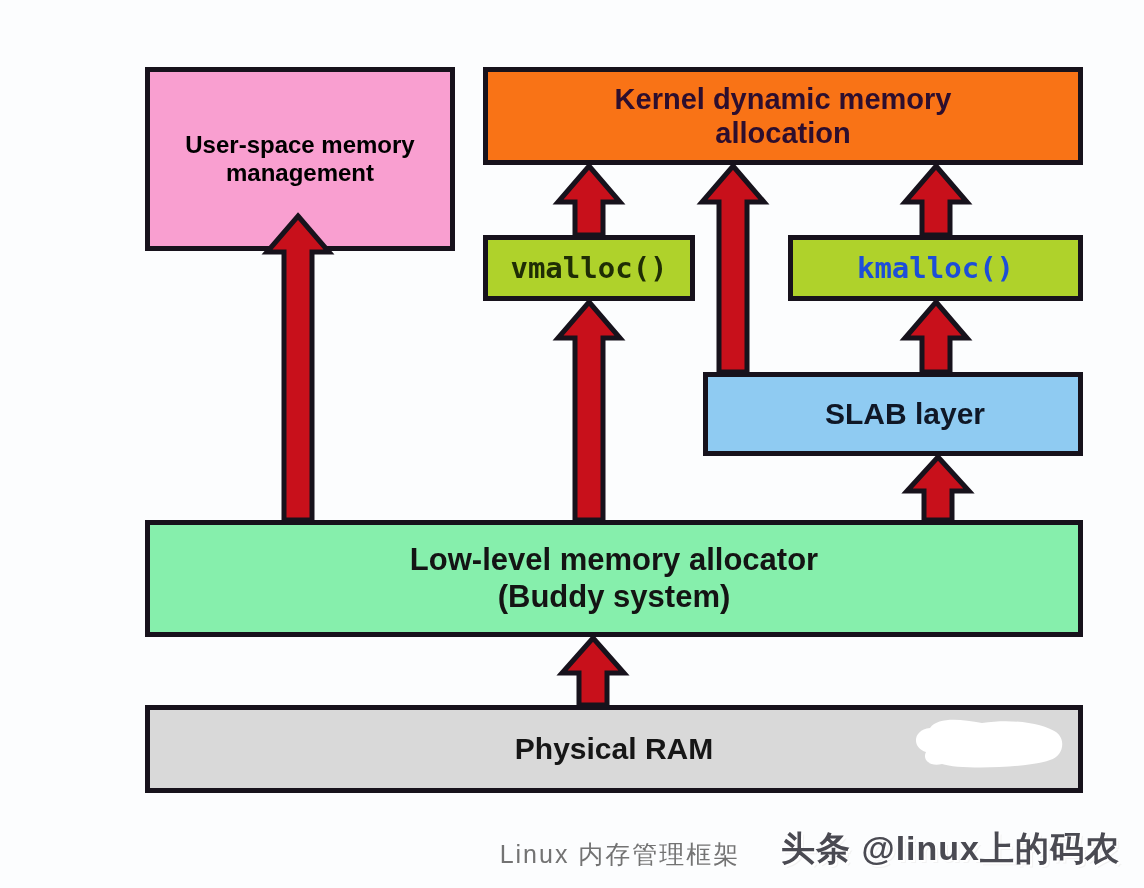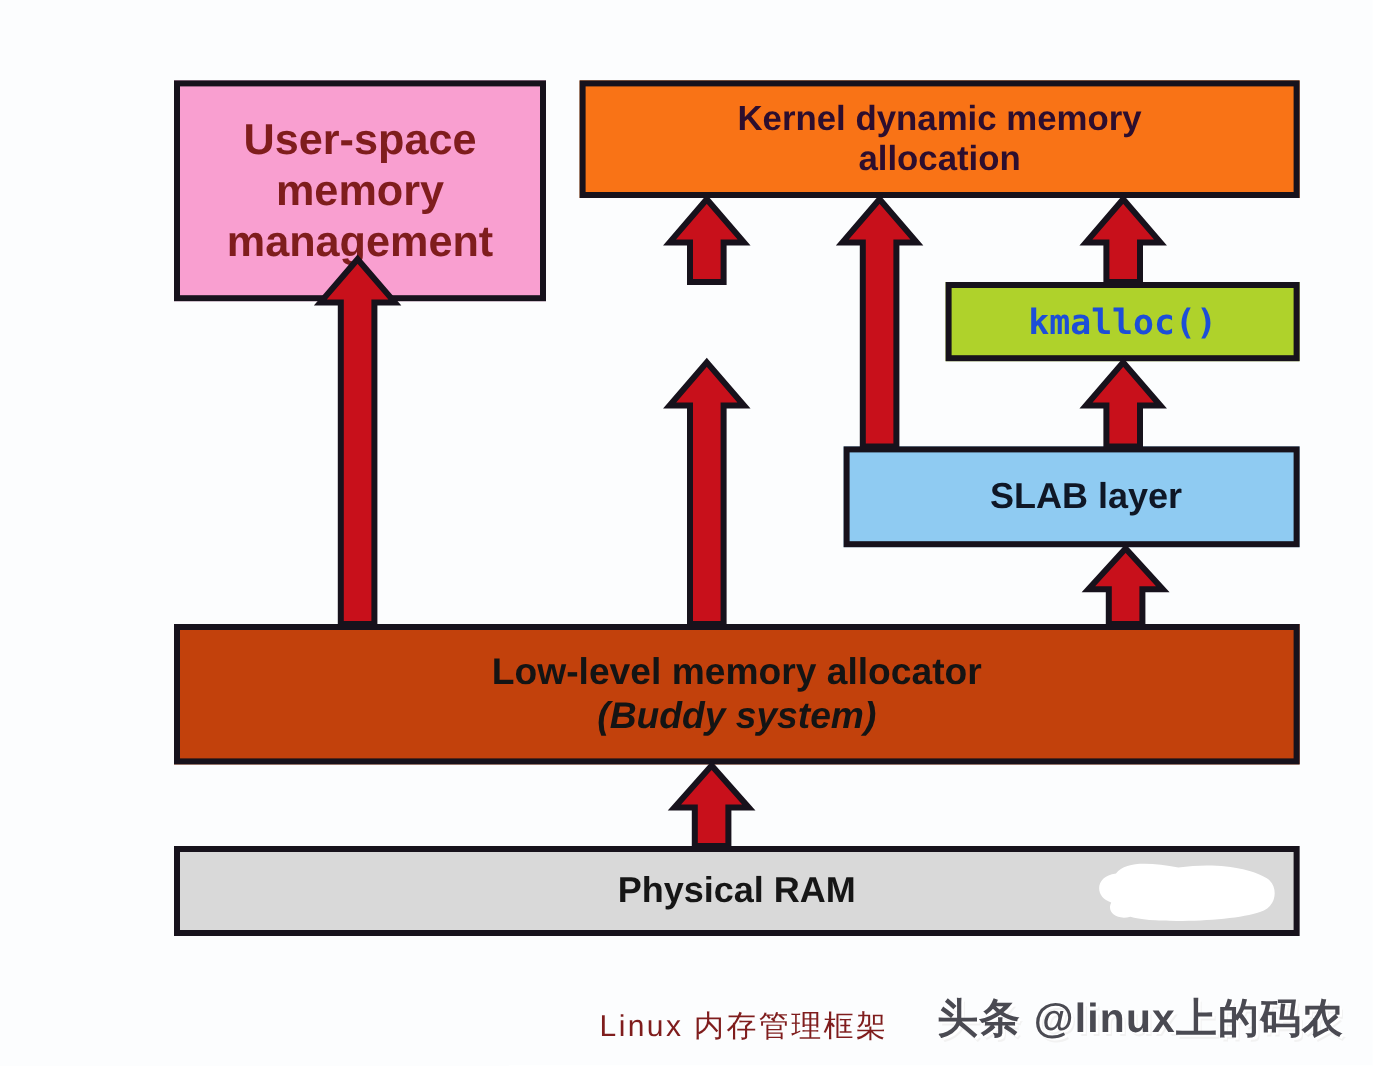--- a/index.html
+++ b/index.html
@@ -15,28 +15,28 @@
     box-sizing:border-box;
     border:5px solid #17121c;
     display:flex;
     align-items:center;
     justify-content:center;
     text-align:center;
     font-weight:bold;
     line-height:1.18;
   }
   .box .lbl{display:block;}
-  #box-user-space   {left:145px;top:67px; width:310px;height:184px;font-size:36px;color:#7f1d1d;background:#f99fd0;}
+  #box-user-space   {left:145px;top:67px; width:310px;height:184px;font-size:24px;color:#000000;background:#f99fd0;}
   #box-kernel       {left:483px;top:67px; width:600px;height:98px; font-size:29px;color:#2d0e2e;background:#f99fd0;}
   #box-vmalloc      {left:483px;top:235px;width:212px;height:66px; font-size:29px;color:#1f2d05;background:#afd22b;font-family:"DejaVu Sans Mono", monospace;}
   #box-kmalloc      {left:788px;top:235px;width:295px;height:66px; font-size:29px;color:#1d4ed8;background:#afd22b;font-family:"DejaVu Sans Mono", monospace;}
   #box-slab         {left:703px;top:372px;width:380px;height:84px; font-size:30px;color:#0f1726;background:#8fcbf2;}
   #box-buddy        {left:145px;top:520px;width:938px;height:117px;font-size:31px;color:#141414;background:#ffd41f;flex-direction:column;}
-  #box-ram          {left:145px;top:705px;width:938px;height:75px; font-size:30px;color:#161616;background:#d9d9d9;}
-  .italic{font-style:italic;}
+  #box-ram          {left:145px;top:705px;width:938px;height:88px; font-size:30px;color:#161616;background:#d9d9d9;}
+  .italic{}
   .arrow{position:absolute;overflow:visible;}
   .blob{position:absolute;left:898px;top:714px;width:172px;height:58px;}
   .caption{
     position:absolute;left:400px;top:838px;width:440px;
     text-align:center;font-size:25px;letter-spacing:2px;
     color:#5b4968;font-weight:normal;
   }
   .watermark{
     position:absolute;right:24px;top:826px;
     font-size:34px;font-weight:bold;
@@ -51,30 +51,33 @@
 <div class="stage">
 
   <div class="box" id="box-user-space" style="background: rgb(249, 159, 208);">
     <span class="lbl">User-space memory management</span>
   </div>
 
   <div class="box" id="box-kernel" style="background: #f97316;">
     <span class="lbl" style="max-width:430px;">Kernel dynamic memory allocation</span>
   </div>
 
+  <div class="box" id="box-vmalloc" style="background: rgb(175, 210, 43);">
+    <span class="lbl">vmalloc()</span>
+  </div>
 
   <div class="box" id="box-kmalloc" style="background: rgb(175, 210, 43);">
     <span class="lbl">kmalloc()</span>
   </div>
 
   <div class="box" id="box-slab" style="background: rgb(143, 203, 242); padding-left: 24px;">
     <span class="lbl">SLAB layer</span>
   </div>
 
-  <div class="box" id="box-buddy" style="background: #c2410c;">
+  <div class="box" id="box-buddy" style="background: #86efac;">
     <span class="lbl">Low-level memory allocator</span>
     <span class="lbl italic">(Buddy system)</span>
   </div>
 
   <div class="box" id="box-ram" style="background: rgb(217, 217, 217);">
     <span class="lbl">Physical RAM</span>
   </div>
 
   <svg class="blob" viewBox="0 0 172 58">
     <path d="M 28,38 C 14,34 14,16 32,14 C 40,3 62,5 84,9 C 116,4 146,10 158,18 C 168,25 166,42 152,46 C 130,54 62,56 44,50 C 32,53 24,46 28,38 Z" fill="#ffffff" stroke="none"></path>
@@ -105,17 +108,17 @@
   </svg>
 
   <svg class="arrow" style="left:903px;top:454px;width:70px;height:66px" viewBox="0 0 70 66">
     <polygon points="35,3 66,37 49,37 49,66 21,66 21,37 4,37" stroke="#17121c" stroke-width="5" stroke-linejoin="miter" fill="#c8101b"></polygon>
   </svg>
 
   <svg class="arrow" style="left:558px;top:635px;width:70px;height:70px" viewBox="0 0 70 70">
     <polygon points="35,3 66,38 49,38 49,70 21,70 21,38 4,38" stroke="#17121c" stroke-width="5" stroke-linejoin="miter" fill="#c8101b"></polygon>
   </svg>
 
-  <div class="caption" style="color: #7f1d1d;">Linux 内存管理框架</div>
+  <div class="caption" style="color: #737373;">Linux 内存管理框架</div>
 
   <div class="watermark">头条 @linux上的码农</div>
 
 </div>
 
 </body></html>

